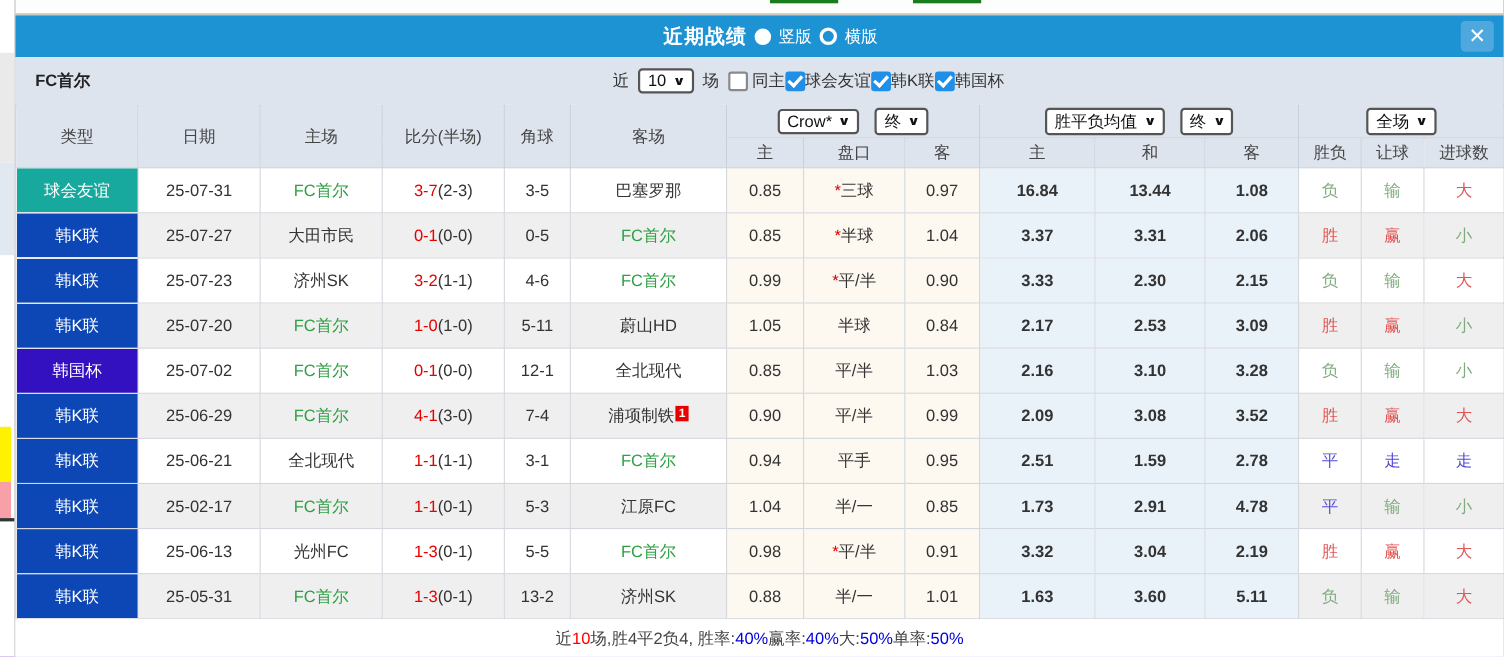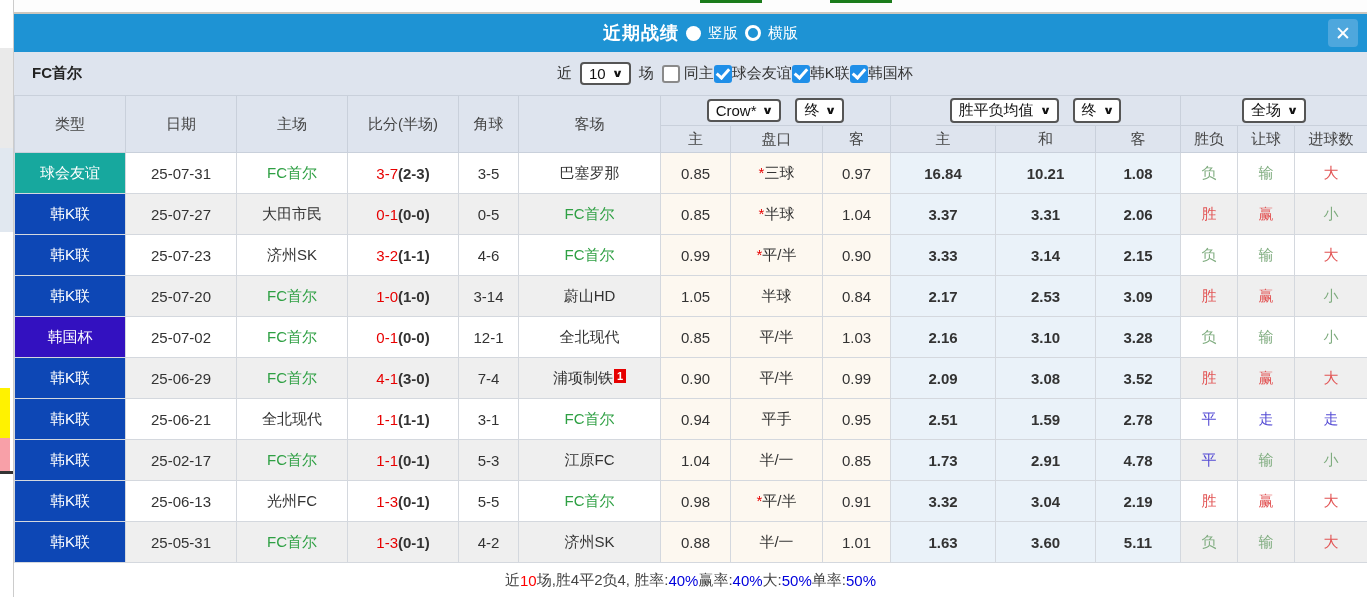--- a/index.html
+++ b/index.html
@@ -56,21 +56,21 @@
   .hdr-r1 { height:30px; } .hdr-r2 { height:27px; }
   thead .rowspan2 { height:57px;margin-left:17px; }
   .hdr-selects { display:flex; align-items:center; justify-content:center; gap:14px; }
   tbody tr { height:41px; background:#fff; }
   tbody tr.alt { background:#efefef; }
   td.odds-bg { background:#fdf8f0; }
   td.avg-bg  { background:#eaf2f9;font-weight:bold; }
   .type-cell { color:#fff; font-size:15px; }
   .team-green { color:#2fa044; }
   .score-main { color:#e70000; }
-  .score-half { color:#333;font-weight:bold; }
+  .score-half { color:#333; }
   .star { color:#e70000; }
   .c-red   { color:#e25555; }
   .c-green { color:#7fac7f; }
   .c-blue  { color:#544bd4; }
   .badge { display:inline-block; background:#e60000; color:#fff; font-size:11px; line-height:14px;
            padding:0 3px; margin-left:1px; vertical-align:top; font-weight:bold; }
 
   
   .summary { height:35px; display:flex; align-items:center; justify-content:center; font-size:15px; color:#444; background:#fff; }
   .s-red  { color:#f00; }
@@ -207,21 +207,21 @@
         <td class="type-cell" style="background: rgb(23, 168, 158);">球会友谊</td>
         <td>25-07-31</td>
         <td class="team-green">FC首尔</td>
         <td><span class="score-main">3-7</span><span class="score-half">(2-3)</span></td>
         <td>3-5</td>
         <td><span class="away-name">巴塞罗那</span></td>
         <td class="odds-bg">0.85</td>
         <td class="odds-bg"><span class="star">*</span><span class="hcap">三球</span></td>
         <td class="odds-bg">0.97</td>
         <td class="avg-bg">16.84</td>
-        <td class="avg-bg">10.21</td>
+        <td class="avg-bg">13.44</td>
         <td class="avg-bg">1.08</td>
         <td class="c-green">负</td>
         <td class="c-green">输</td>
         <td class="c-red">大</td>
       </tr>
           <tr class="alt">
         <td class="type-cell" style="background: rgb(13, 71, 181);">韩K联</td>
         <td>25-07-27</td>
         <td>大田市民</td>
         <td><span class="score-main">0-1</span><span class="score-half">(0-0)</span></td>
@@ -241,32 +241,32 @@
         <td class="type-cell" style="background: rgb(13, 71, 181);">韩K联</td>
         <td>25-07-23</td>
         <td>济州SK</td>
         <td><span class="score-main">3-2</span><span class="score-half">(1-1)</span></td>
         <td>4-6</td>
         <td><span class="away-name team-green">FC首尔</span></td>
         <td class="odds-bg">0.99</td>
         <td class="odds-bg"><span class="star">*</span><span class="hcap">平/半</span></td>
         <td class="odds-bg">0.90</td>
         <td class="avg-bg">3.33</td>
-        <td class="avg-bg">3.14</td>
+        <td class="avg-bg">2.30</td>
         <td class="avg-bg">2.15</td>
         <td class="c-green">负</td>
         <td class="c-green">输</td>
         <td class="c-red">大</td>
       </tr>
           <tr class="alt">
         <td class="type-cell" style="background: rgb(13, 71, 181);">韩K联</td>
         <td>25-07-20</td>
         <td class="team-green">FC首尔</td>
         <td><span class="score-main">1-0</span><span class="score-half">(1-0)</span></td>
-        <td>3-14</td>
+        <td>5-11</td>
         <td><span class="away-name">蔚山HD</span></td>
         <td class="odds-bg">1.05</td>
         <td class="odds-bg"><span class="star"></span><span class="hcap">半球</span></td>
         <td class="odds-bg">0.84</td>
         <td class="avg-bg">2.17</td>
         <td class="avg-bg">2.53</td>
         <td class="avg-bg">3.09</td>
         <td class="c-red">胜</td>
         <td class="c-red">赢</td>
         <td class="c-green">小</td>
@@ -354,21 +354,21 @@
         <td class="avg-bg">2.19</td>
         <td class="c-red">胜</td>
         <td class="c-red">赢</td>
         <td class="c-red">大</td>
       </tr>
           <tr class="alt">
         <td class="type-cell" style="background: rgb(13, 71, 181);">韩K联</td>
         <td>25-05-31</td>
         <td class="team-green">FC首尔</td>
         <td><span class="score-main">1-3</span><span class="score-half">(0-1)</span></td>
-        <td>4-2</td>
+        <td>13-2</td>
         <td><span class="away-name">济州SK</span></td>
         <td class="odds-bg">0.88</td>
         <td class="odds-bg"><span class="star"></span><span class="hcap">半/一</span></td>
         <td class="odds-bg">1.01</td>
         <td class="avg-bg">1.63</td>
         <td class="avg-bg">3.60</td>
         <td class="avg-bg">5.11</td>
         <td class="c-green">负</td>
         <td class="c-green">输</td>
         <td class="c-red">大</td>

